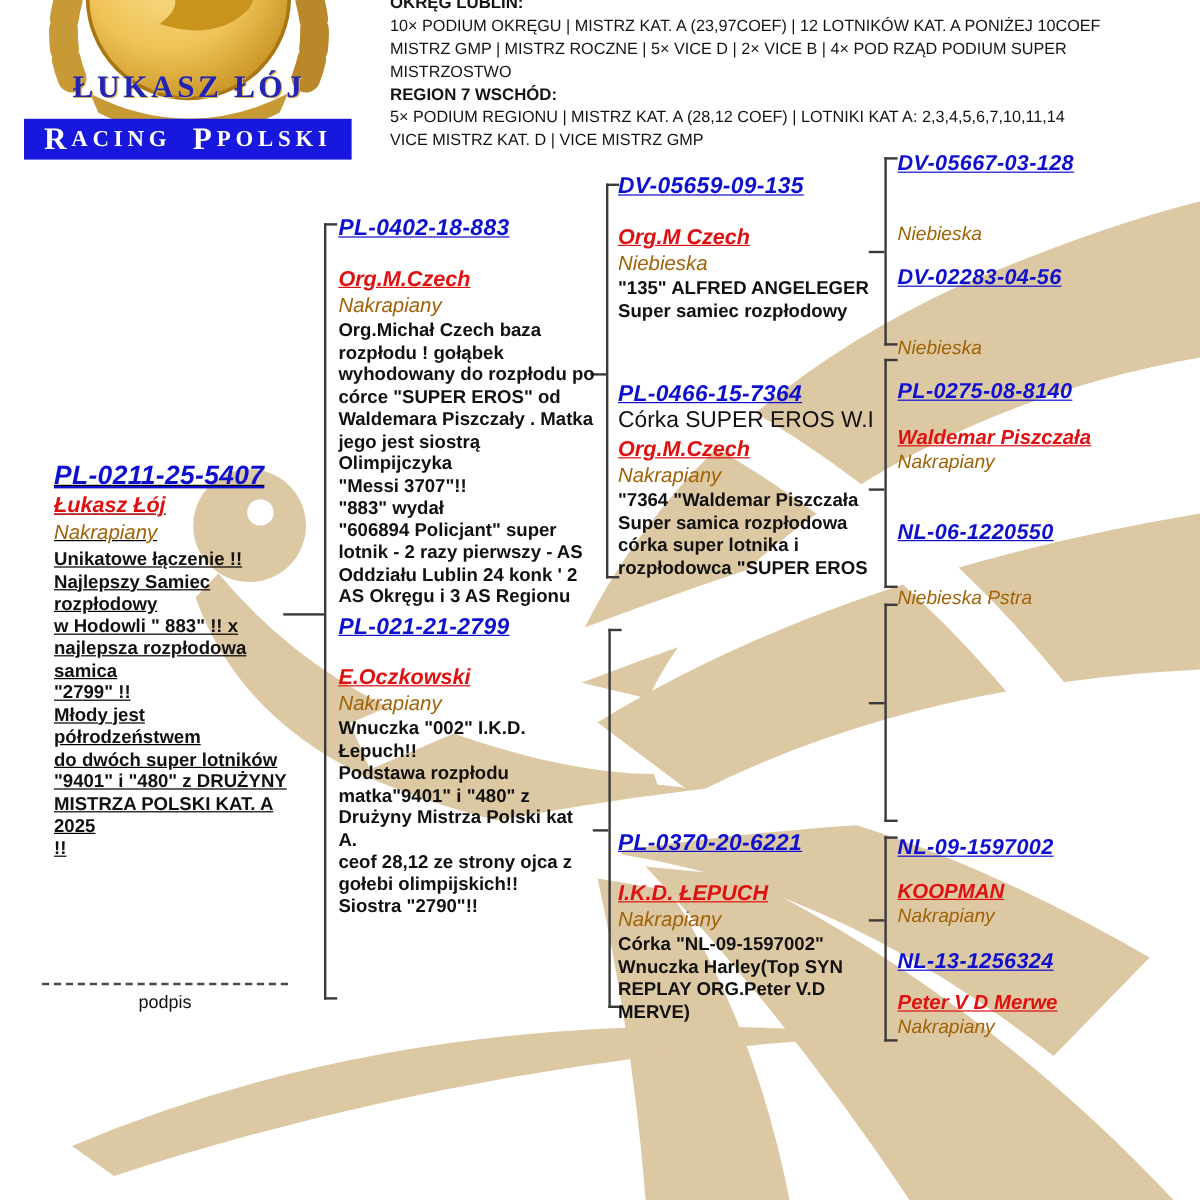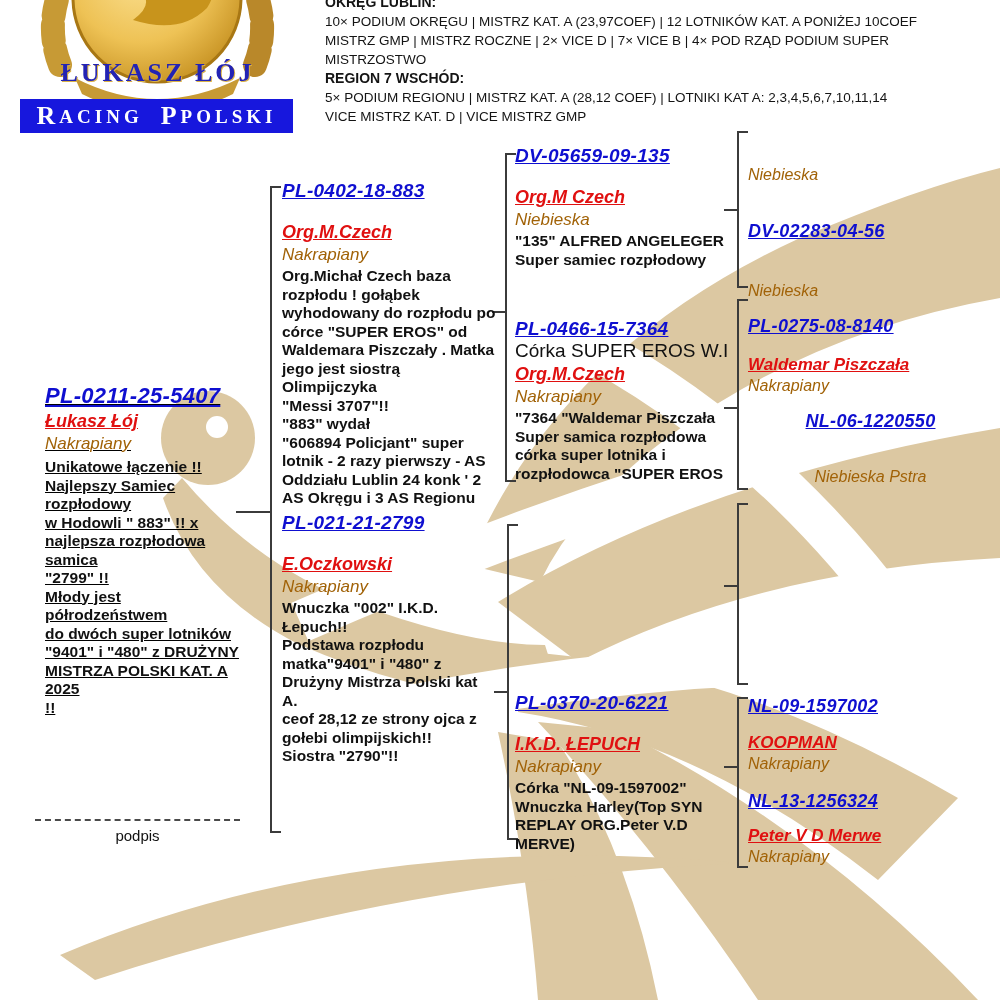--- a/index.html
+++ b/index.html
@@ -88,21 +88,21 @@
     <span class="big">R</span>
     <span class="small">ACING</span>
     <span class="gap"></span>
     <span class="big">P</span>
     <span class="small">POLSKI</span>
   </div>
 
   <div class="ach">
     <div class="t">OKRĘG LUBLIN:</div>
     <div>10× PODIUM OKRĘGU | MISTRZ KAT. A (23,97COEF) | 12 LOTNIKÓW KAT. A PONIŻEJ 10COEF</div>
-    <div>MISTRZ GMP | MISTRZ ROCZNE | 2× VICE D | 7× VICE B | 4× POD RZĄD PODIUM SUPER</div>
+    <div>MISTRZ GMP | MISTRZ ROCZNE | 5× VICE D | 2× VICE B | 4× POD RZĄD PODIUM SUPER</div>
     <div>MISTRZOSTWO</div>
     <div class="t">REGION 7 WSCHÓD:</div>
     <div>5× PODIUM REGIONU | MISTRZ KAT. A (28,12 COEF) | LOTNIKI KAT A: 2,3,4,5,6,7,10,11,14</div>
     <div>VICE MISTRZ KAT. D | VICE MISTRZ GMP</div>
   </div>
 
   <div class="node" style="left:45px;top:383px;width:200px;text-decoration:underline;">
     <div><span class="ring ring-lg">PL-0211-25-5407</span></div>
     <div class="mt2"><span class="owner">Łukasz Łój</span></div>
     <div class="mt2"><span class="trait">Nakrapiany</span></div>
@@ -178,35 +178,36 @@
     <div><span class="ring">PL-0370-20-6221</span></div>
     <div class="mt20"><span class="owner">I.K.D. ŁEPUCH</span></div>
     <div class="mt2"><span class="trait">Nakrapiany</span></div>
     <div class="desc mt2">Córka "NL-09-1597002"
 Wnuczka Harley(Top SYN
 REPLAY ORG.Peter V.D
 MERVE)</div>
   </div>
 
   <div class="node" style="left:748px;top:126px;width:245px;">
+    <div><span class="ring ring-sm">DV-05667-03-128</span></div>
     <div style="margin-top:40px;"><span class="trait trait-sm">Niebieska</span></div>
   </div>
 
   <div class="node" style="left:748px;top:221px;width:245px;">
     <div><span class="ring ring-sm">DV-02283-04-56</span></div>
     <div style="margin-top:40px;"><span class="trait trait-sm">Niebieska</span></div>
   </div>
 
   <div class="node" style="left:748px;top:316px;width:245px;">
     <div><span class="ring ring-sm">PL-0275-08-8140</span></div>
     <div style="margin-top:18px;"><span class="owner owner-sm">Waldemar Piszczała</span></div>
     <div class="mt2"><span class="trait trait-sm">Nakrapiany</span></div>
   </div>
 
-  <div class="node" style="left:748px;top:411px;width:245px;text-align:center;">
+  <div class="node" style="left:748px;top:433px;width:245px;">
     <div><span class="ring ring-sm">NL-06-1220550</span></div>
     <div style="margin-top:36px;"><span class="trait trait-sm">Niebieska Pstra</span></div>
   </div>
 
   <div class="node" style="left:748px;top:696px;width:245px;">
     <div><span class="ring ring-sm">NL-09-1597002</span></div>
     <div style="margin-top:16px;"><span class="owner owner-sm">KOOPMAN</span></div>
     <div class="mt2"><span class="trait trait-sm">Nakrapiany</span></div>
   </div>
 

